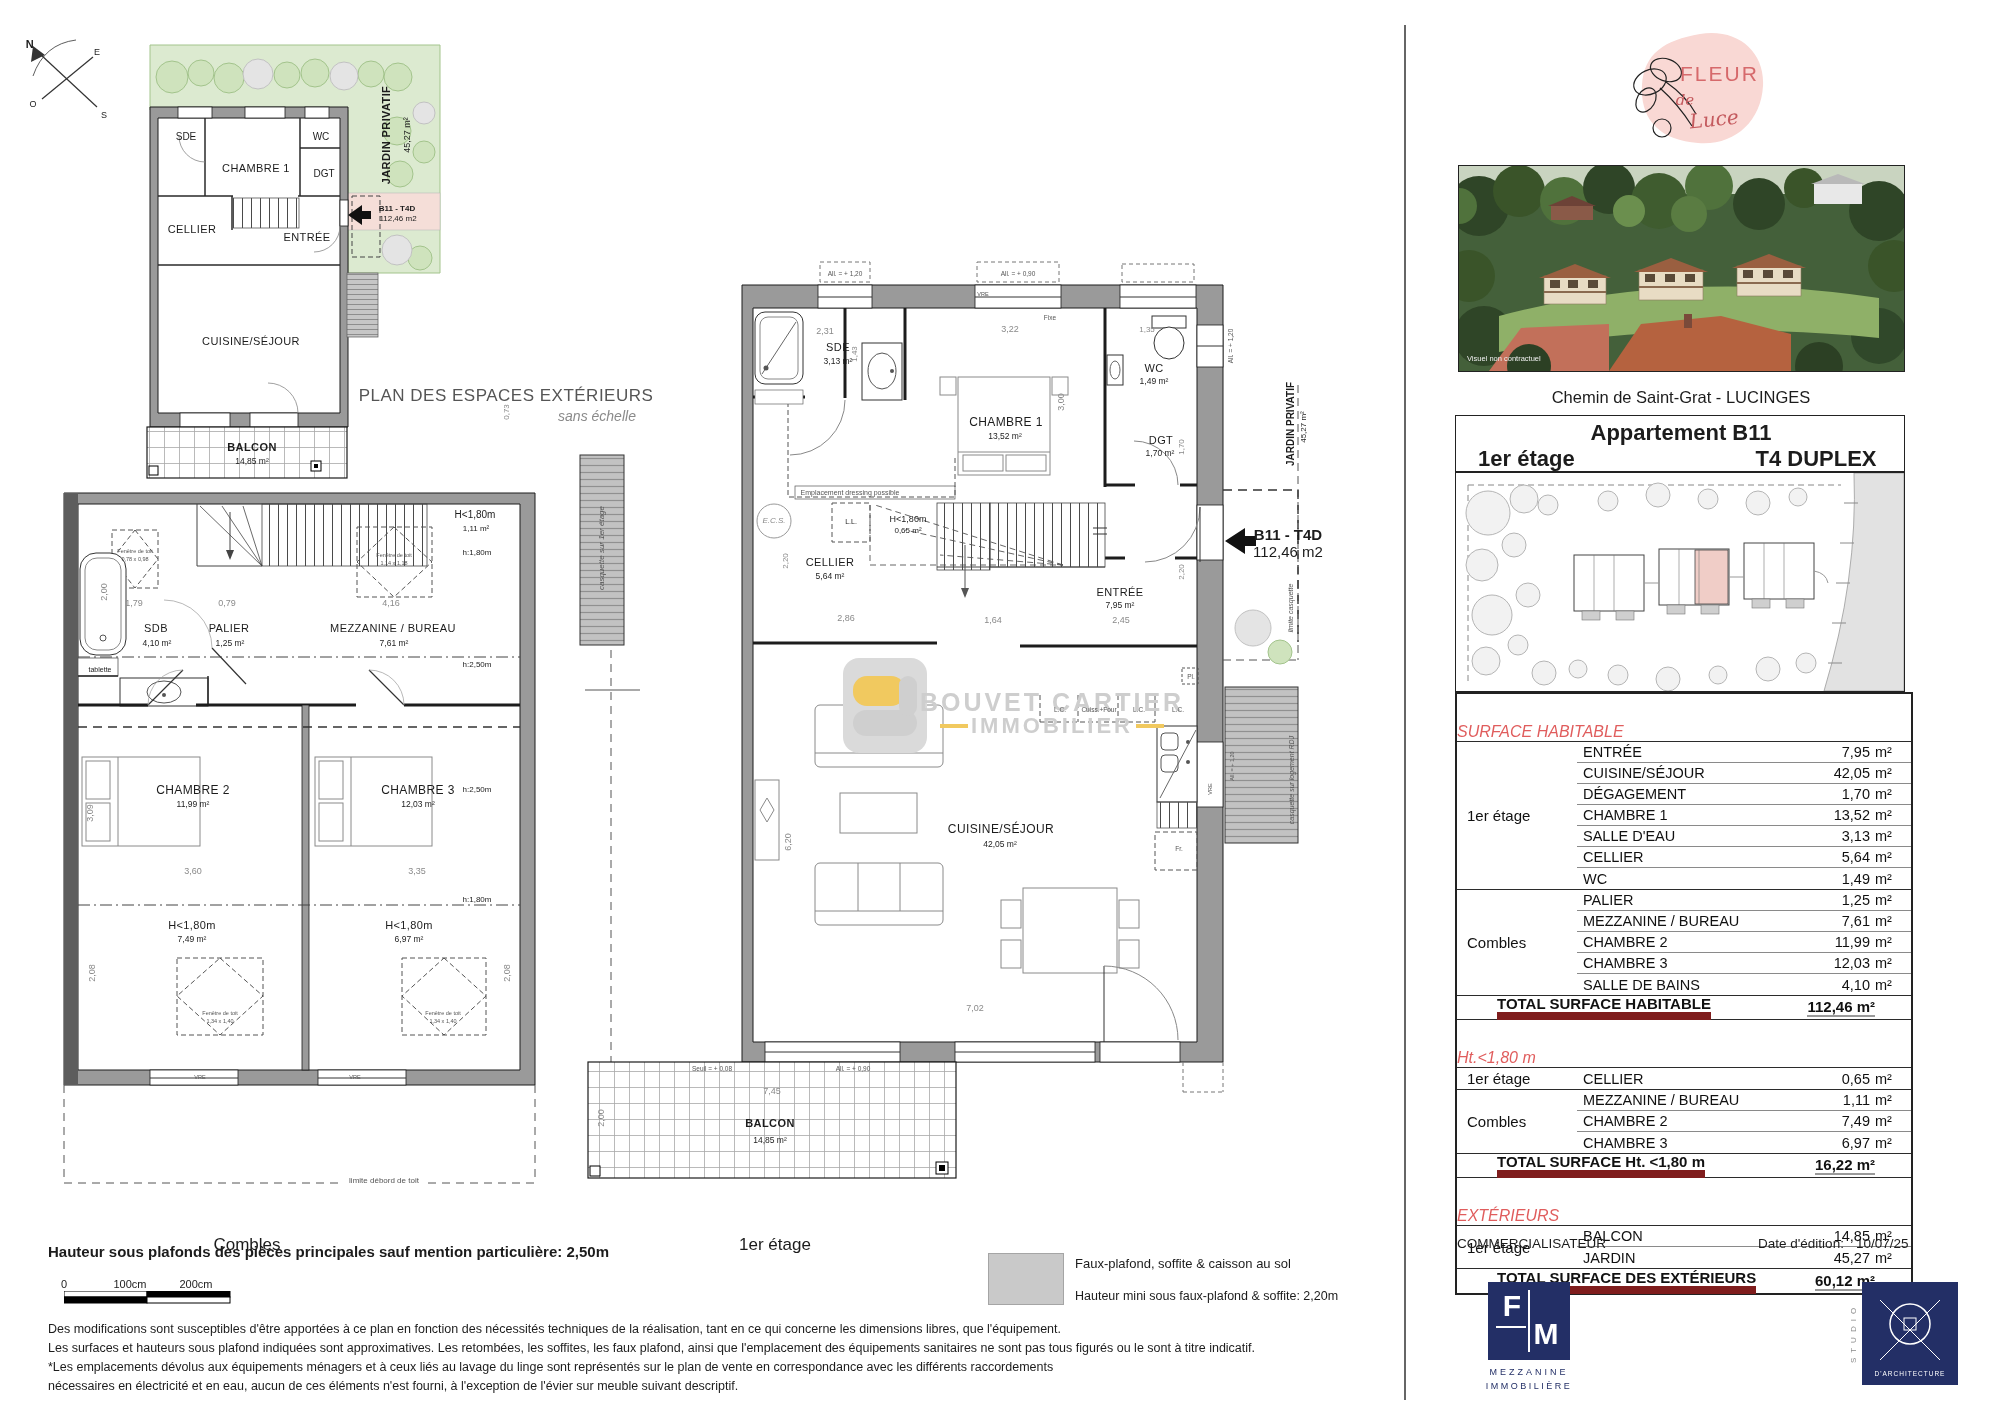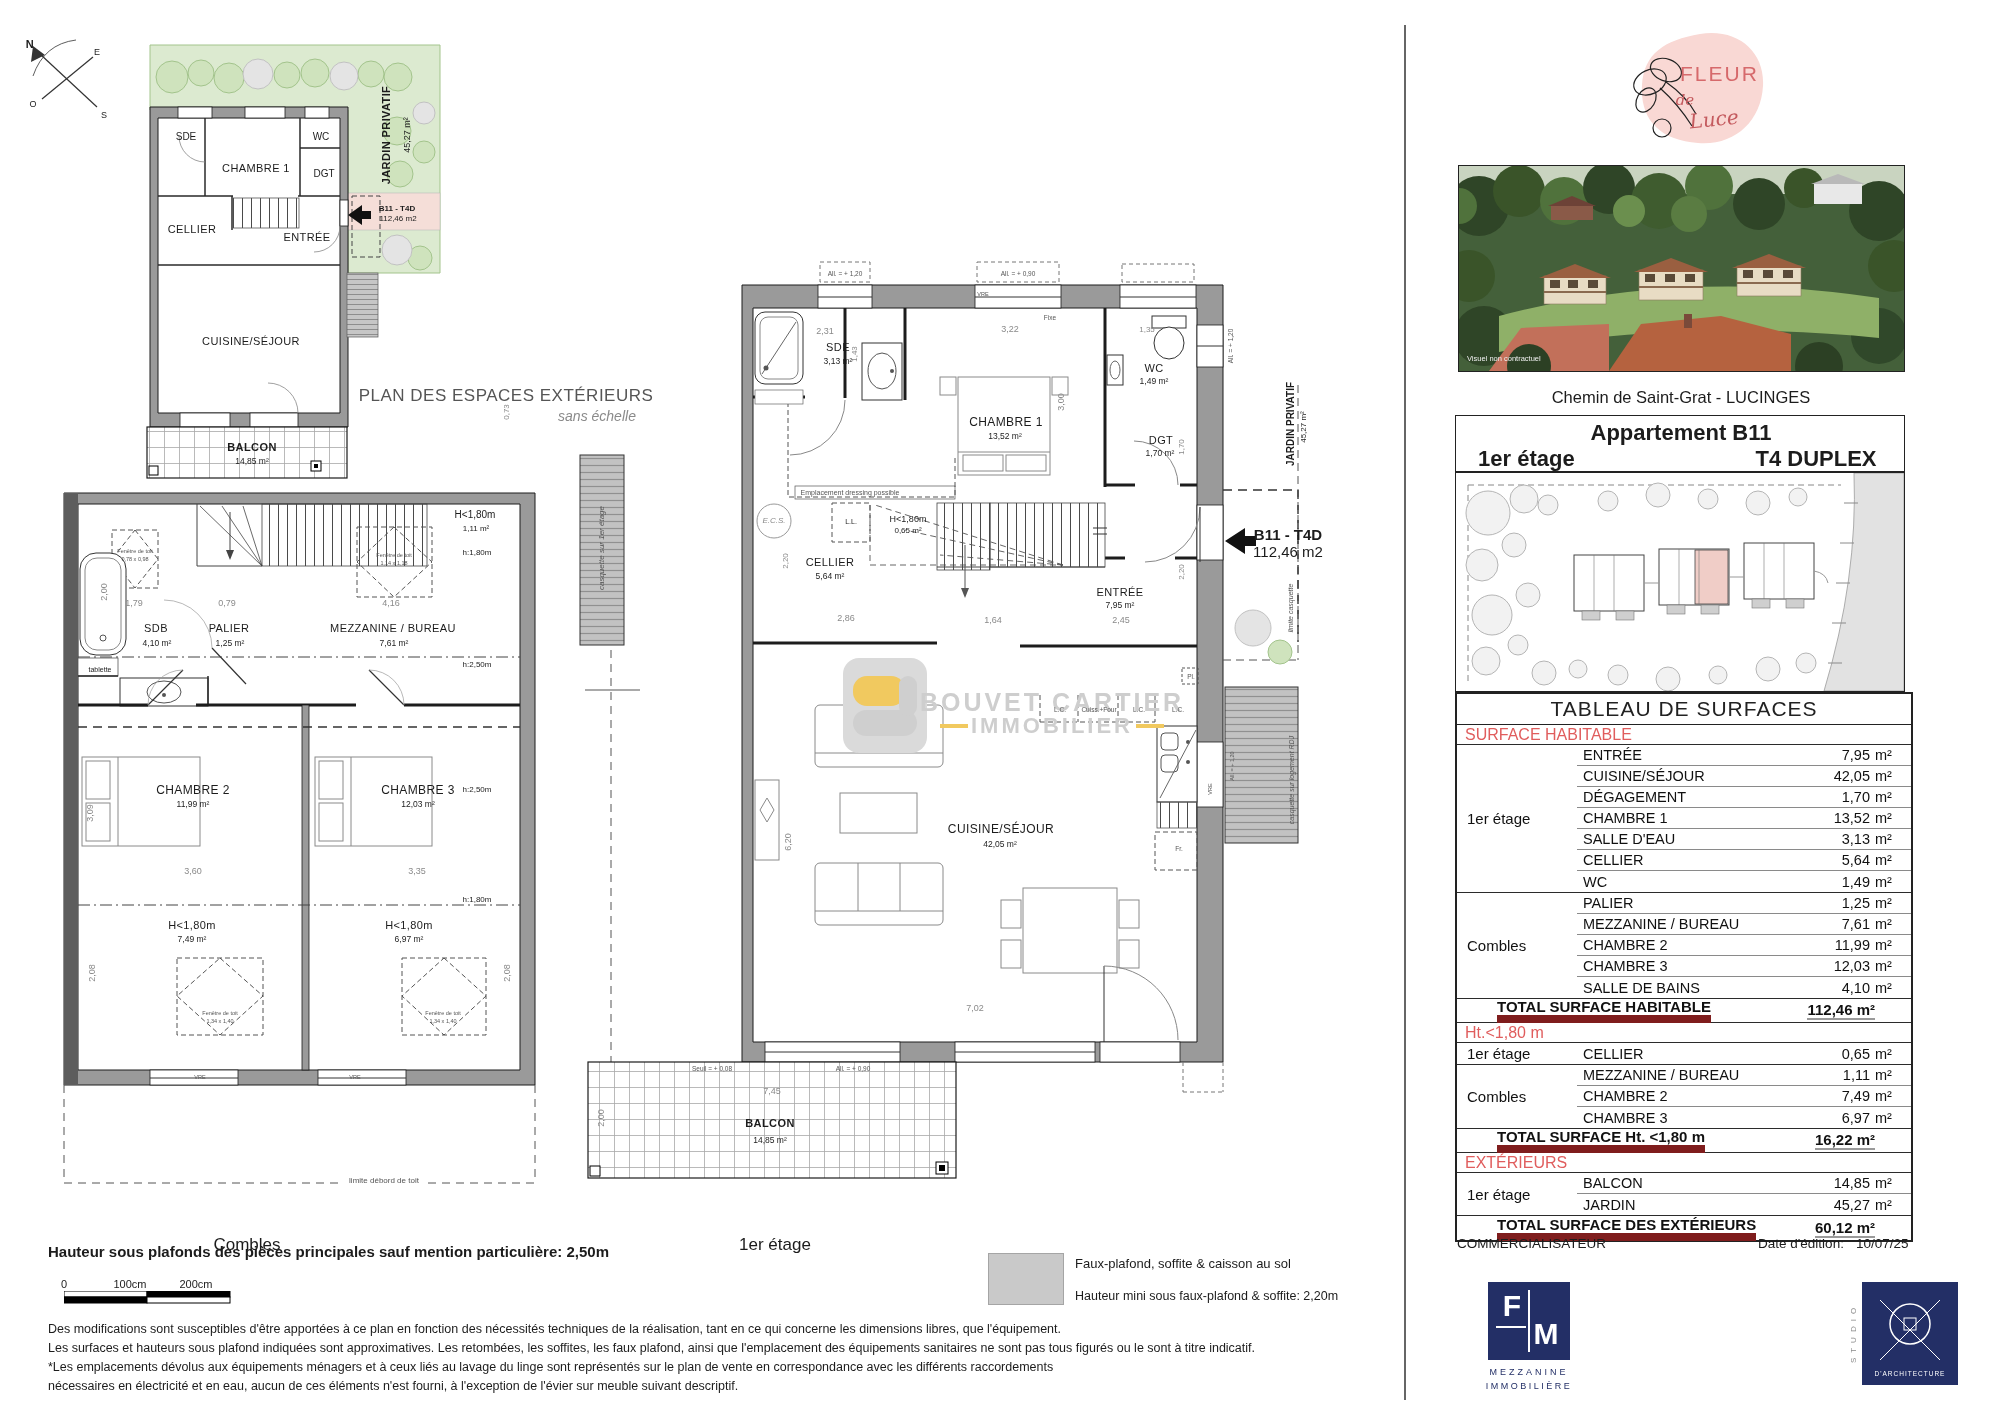--- a/index.html
+++ b/index.html
@@ -18,21 +18,21 @@
   .f12{font-size:12px;letter-spacing:.4px}.f13{font-size:13.5px}.f15{font-size:15px}
   .f17{font-size:17px}.f22{font-size:22px}
   
   .wm{position:absolute;color:#cecece;font-weight:bold;transform:translate(-50%,-50%);letter-spacing:3px;white-space:nowrap;}
   .wm-dash{position:absolute;background:#f1c95f;width:28px;height:4px;}
   
   .box{position:absolute;border:1.5px solid #222;background:#fff;box-sizing:border-box;}
   
   #s-table{position:absolute;left:1455px;top:692px;width:458px;border:2px solid #222;background:#fff;box-sizing:border-box;font-size:14.5px;color:#111;}
   .s-title{height:30px;border-bottom:1.5px solid #222;display:flex;align-items:center;justify-content:center;font-size:21px;letter-spacing:1px;color:#222;}
-  .s-sec{height:20px;border-bottom:1px solid #2b2b2b;display:flex;align-items:center;padding-left:8px;color:#e05d5d;font-size:16px;box-sizing:border-box;}
+  .s-sec{height:20px;border-bottom:1px solid #2b2b2b;display:flex;align-items:center;color:#e05d5d;font-style:italic;font-size:16px;box-sizing:border-box;margin-top:28px;}
   .s-group{display:grid;grid-template-columns:120px 1fr;border-bottom:1px solid #2b2b2b;}
   .s-glabel{display:flex;align-items:center;padding-left:10px;font-size:15px;}
   .s-row{height:21px;display:flex;align-items:center;border-bottom:1px solid #8a8a8a;box-sizing:border-box;}
   .s-row:last-child{border-bottom:none;}
   .s-rname{flex:1;padding-left:6px;}
   .s-rval{width:62px;text-align:right;}
   .s-runit{width:36px;padding-left:5px;}
   .s-total{height:24px;display:flex;align-items:center;font-weight:bold;border-bottom:1px solid #2b2b2b;padding-left:40px;box-sizing:border-box;font-size:15px;}
   .s-total:last-child{border-bottom:none;}
   .s-total .tl{border-bottom:8px solid #7f1d1d;}
@@ -564,21 +564,20 @@
           <rect x="211" y="132" width="18" height="9"></rect>
             <rect x="245" y="132" width="18" height="9"></rect>
           <rect x="296" y="126" width="18" height="9"></rect>
             <rect x="330" y="126" width="18" height="9"></rect>
         </g>
         <path d="M188,110 H203 M273,104 H288 M358,98 Q370,100 372,110" stroke="#999" fill="none"></path>
       </svg>
     </div>
 
     <div id="s-table">
-      <div class="s-title">TABLEAU DE SURFACES</div>
       <div>
           <div class="s-sec">SURFACE HABITABLE</div>
           <div class="s-group">
             <div class="s-glabel">1er étage</div>
             <div class="s-rows">
               <div class="s-row">
                 <div class="s-rname">ENTRÉE</div>
                 <div class="s-rval">7,95</div>
                 <div class="s-runit">m²</div>
               </div>

